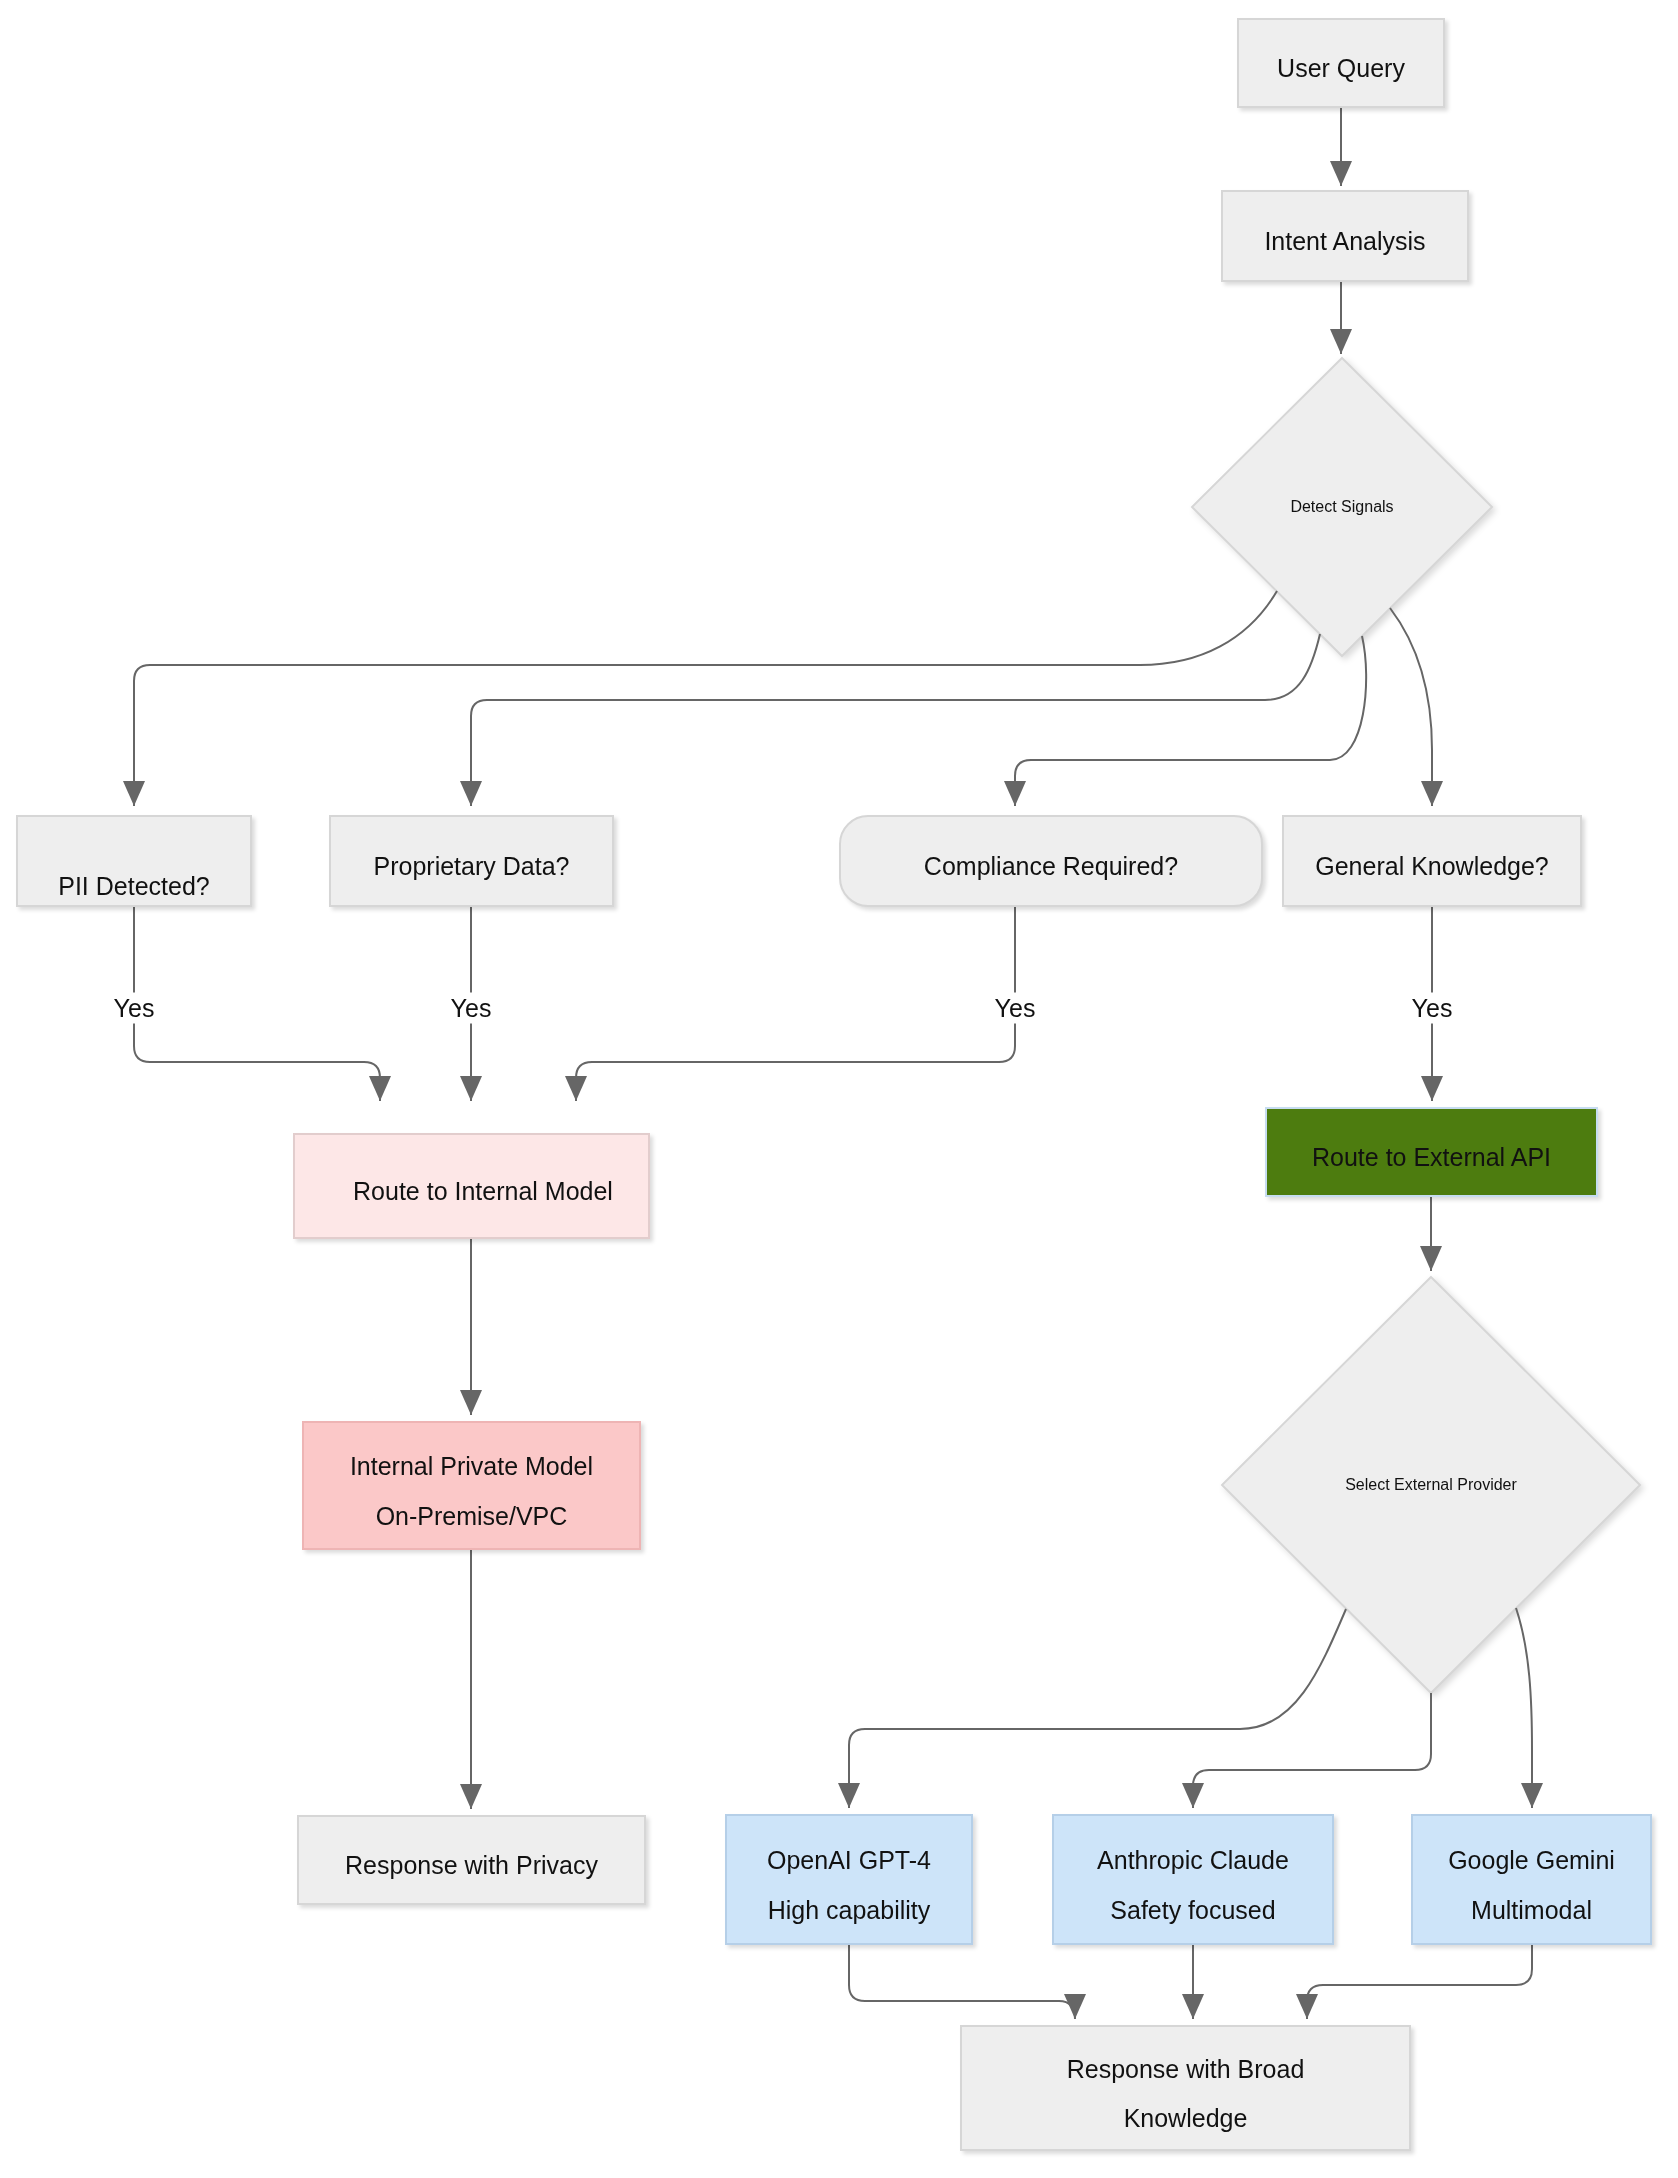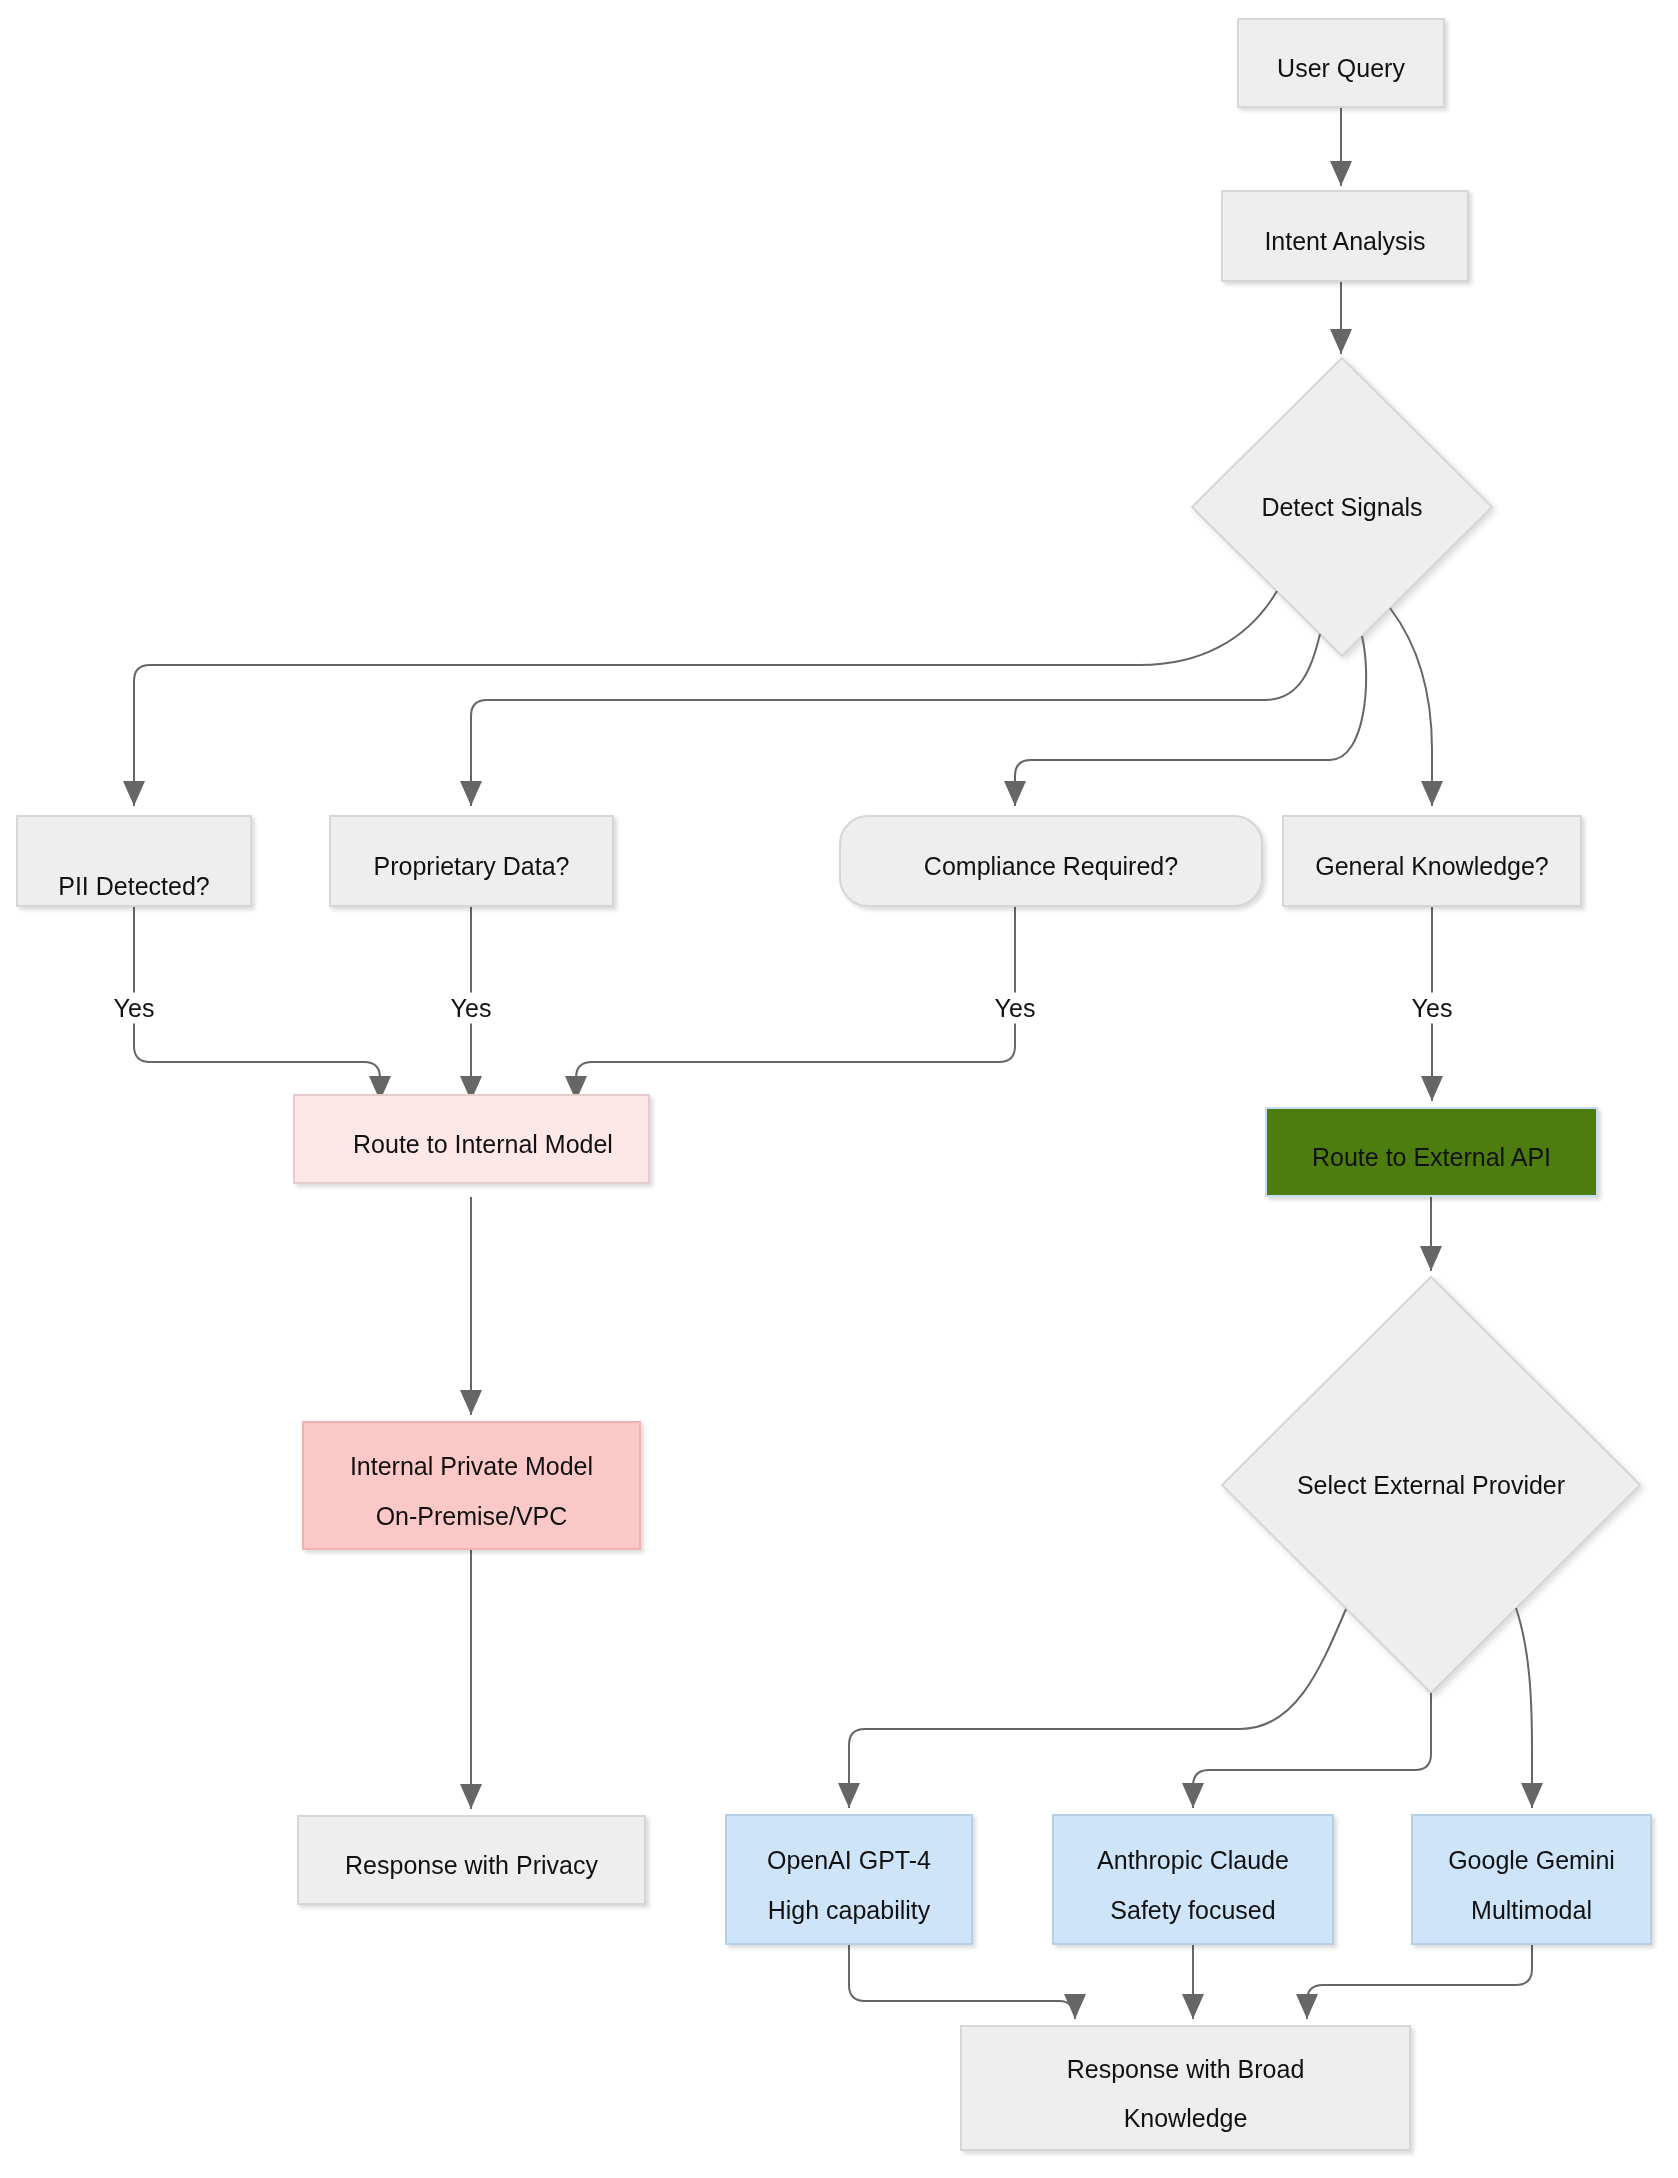--- a/index.html
+++ b/index.html
@@ -24,21 +24,21 @@
     box-shadow:3px 3px 4px rgba(0,0,0,0.14);
   }
   .node span{display:block;margin-top:12px;}
   .pink-light{background:#fde7e7;border-color:#e2cdcd;}
   .pink{background:#fbc8c8;border-color:#eeb4b4;}
   .blue-light{background:#4d7c0f;border-color:#c6dcf0;}
   .blue{background:#cde4f9;border-color:#b5cfe8;}
   .diamond-label{
     position:absolute;
     transform:translate(-50%,-50%);
-    font-size:25px;
+    font-size:16px;
     white-space:nowrap;
     text-align:center;
   }
   .edge-label{
     position:absolute;
     transform:translate(-50%,-50%);
     background:#ffffff;
     padding:1px 8px;
     font-size:25px;
   }
@@ -111,21 +111,21 @@
 
   <div class="node" style="left:1282px;top:815px;width:300px;height:92px;">
     <span>General Knowledge?</span>
   </div>
 
   <div class="edge-label" style="left:134px;top:1008px;">Yes</div>
   <div class="edge-label" style="left:471px;top:1008px;">Yes</div>
   <div class="edge-label" style="left:1015px;top:1008px;">Yes</div>
   <div class="edge-label" style="left:1432px;top:1008px;">Yes</div>
 
-  <div class="node pink-light" style="left:293px;top:1094px;width:357px;height:90px;padding-left:23px;">
+  <div class="node pink-light" style="left:293px;top:1133px;width:357px;height:106px;padding-left:23px;">
     <span>Route to Internal Model</span>
   </div>
 
   <div class="node blue-light" style="left:1265px;top:1107px;width:333px;height:90px;">
     <span>Route to External API</span>
   </div>
 
   <div class="node pink" style="left:302px;top:1421px;width:339px;height:129px;">
     <span>Internal Private Model</span>
     <span>On-Premise/VPC</span>

